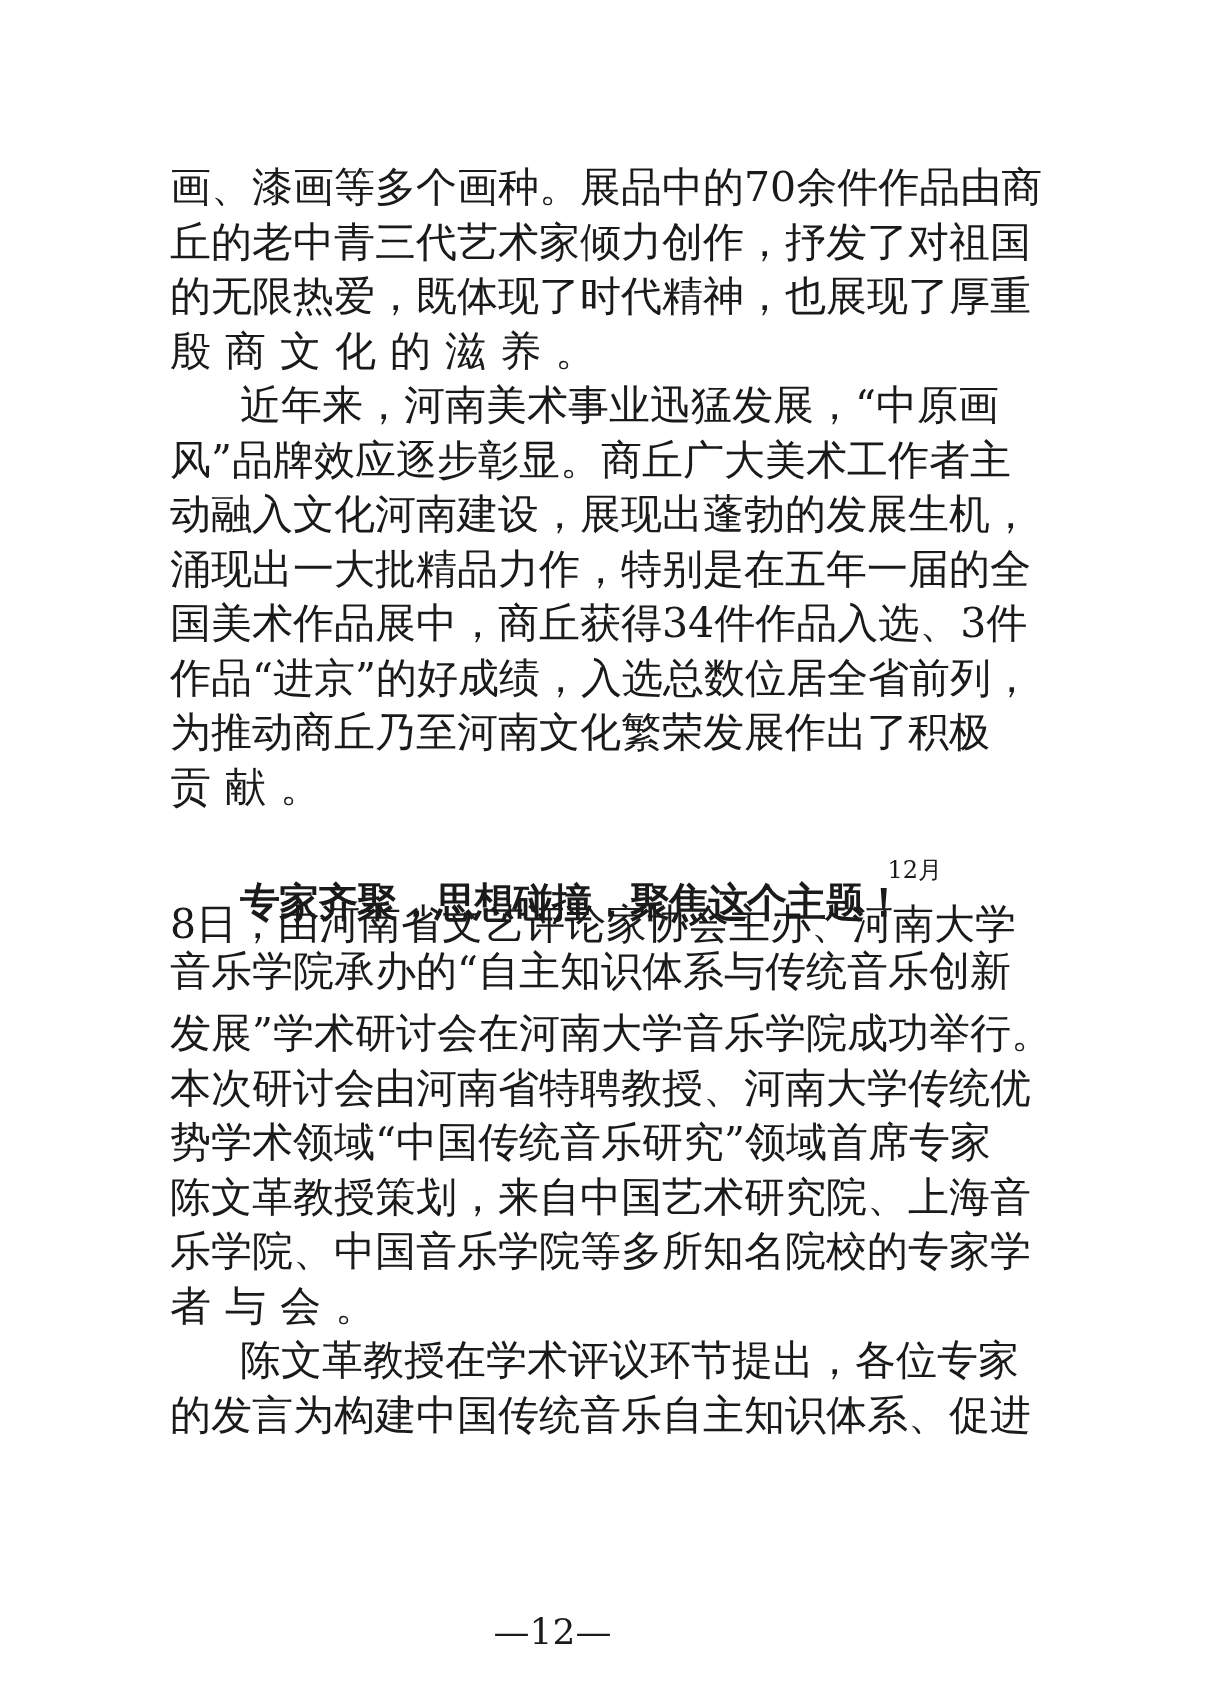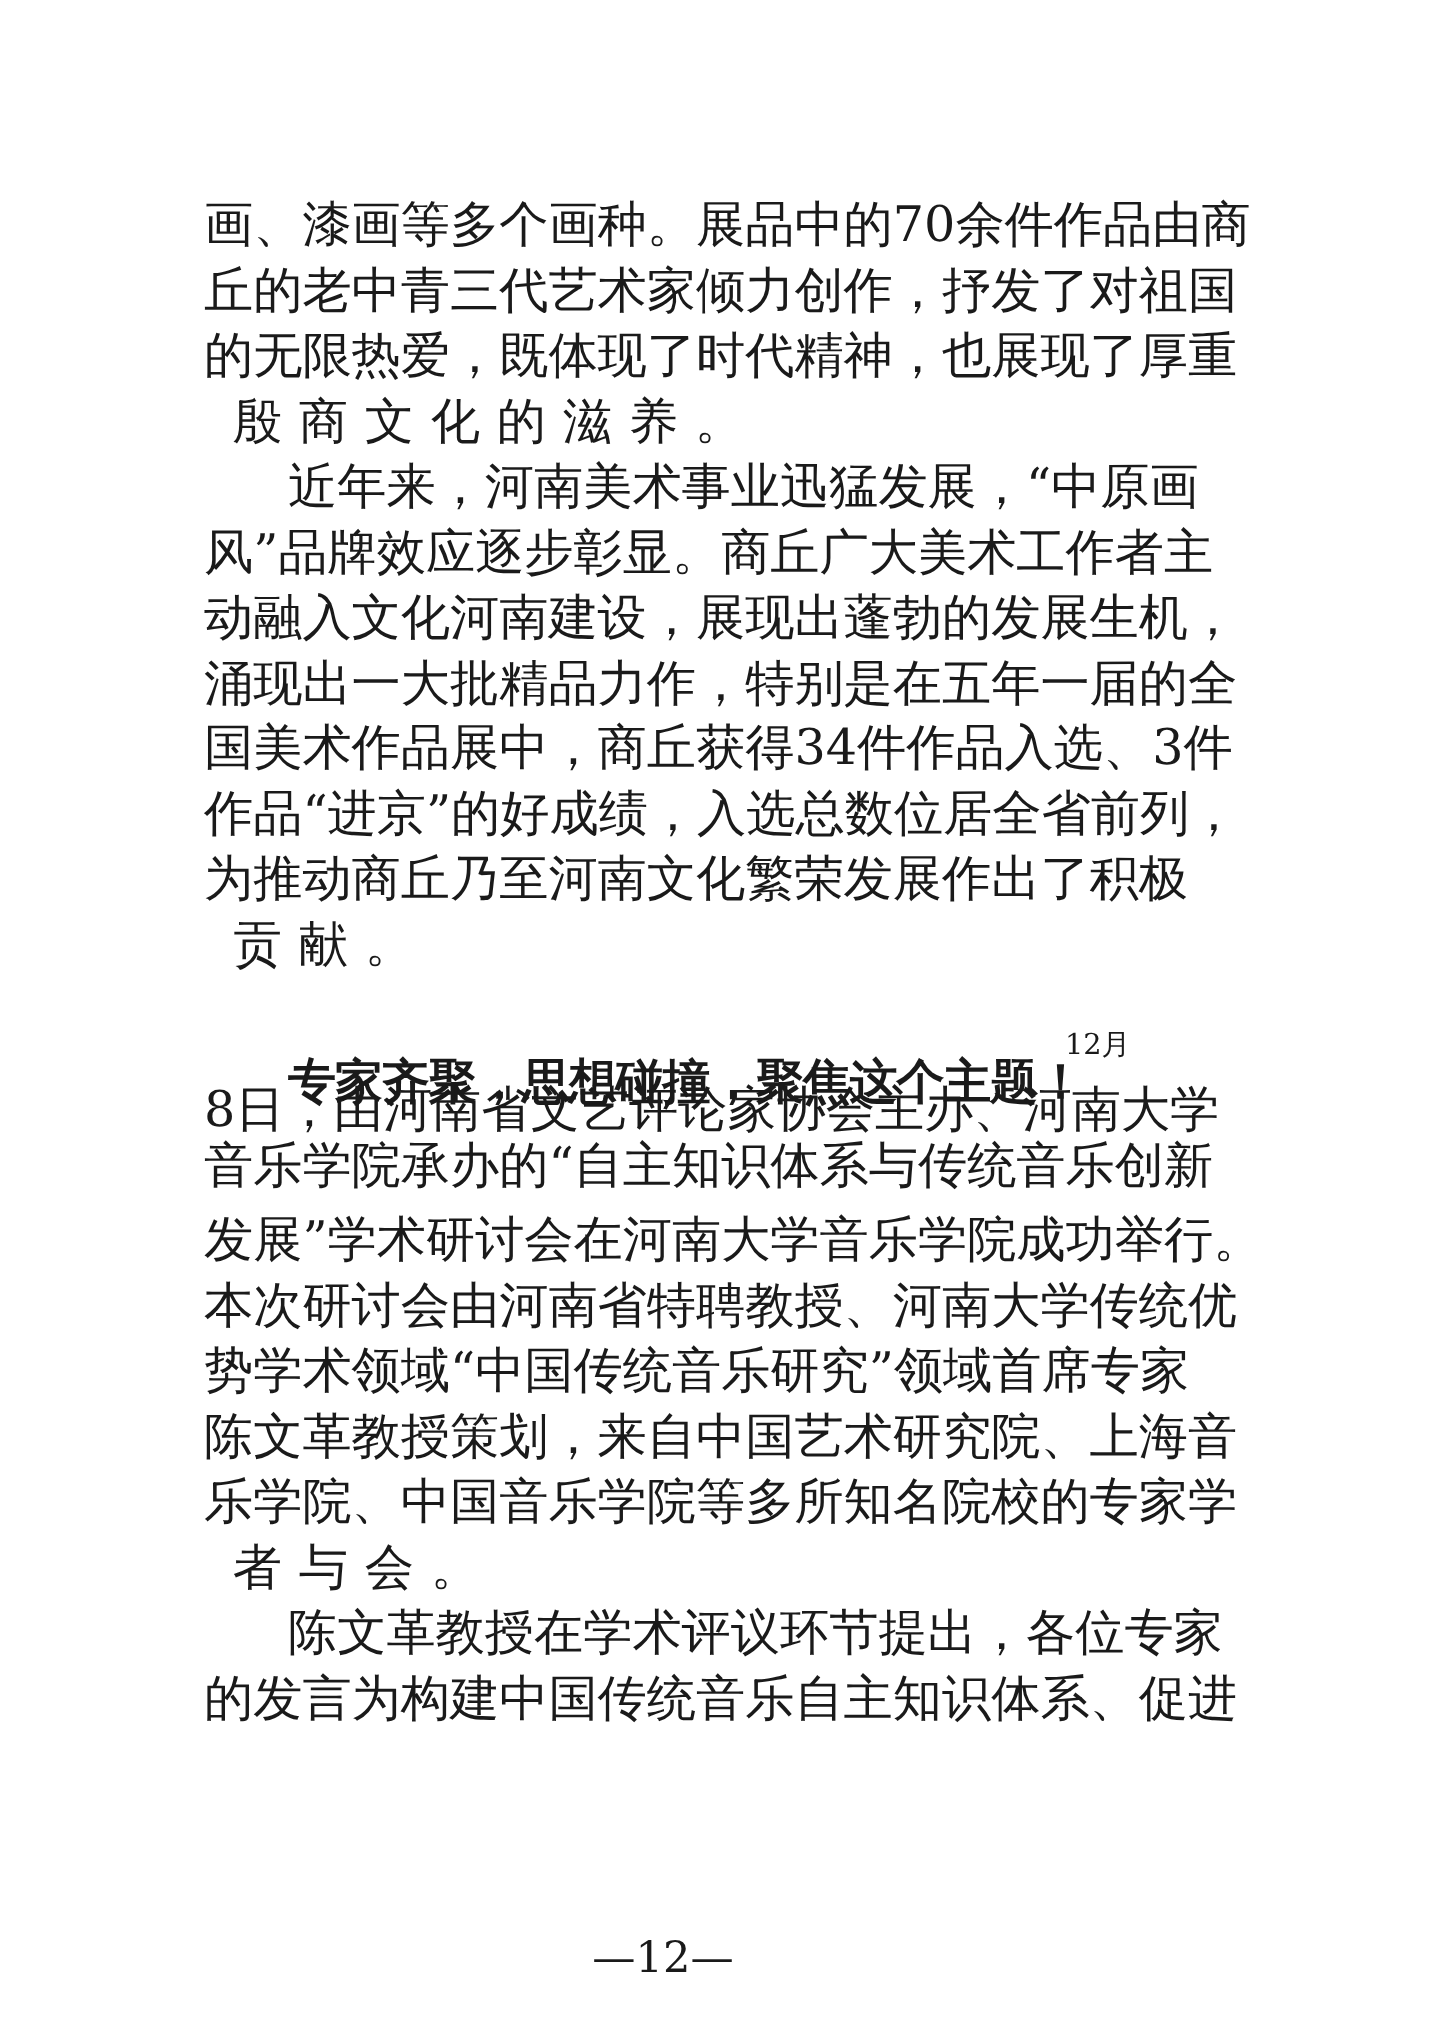--- a/index.html
+++ b/index.html
@@ -1,21 +1,21 @@
 <!DOCTYPE html>
 <html><head>
 <meta charset="utf-8">
 <style>
   html, body { margin:0; padding:0; background:#ffffff; }
   body { width:1205px; height:1701px; position:relative; overflow:hidden;
          font-family: "DejaVu Serif", "Liberation Serif", serif; color:#1a1a1a; }
   .page { position:absolute; left:0; top:0; width:1205px; height:1441px; background:#fff; }
   .line { position:absolute; left:170px; width:772px; height:54px; font-size:41px; line-height:54px;
           white-space:nowrap; text-align:justify; text-align-last:justify; letter-spacing:0; }
-  .line.short { text-align-last:left; letter-spacing:14px;margin-left:24px; }
+  .line.short { text-align-last:left; letter-spacing:14px; }
   .indent { left:240px; width:702px; }
   .heading { font-family: "DejaVu Sans", "Liberation Sans", sans-serif; font-weight:bold; letter-spacing:-1px;margin-top:32px; }
   .hl { position:absolute; left:240px; top:843px; height:54px; font-size:40px; line-height:54px; white-space:nowrap; }
   .hl-date { position:absolute; left:870px; top:843px; width:72px; font-size:24px; line-height:54px; text-align:right; }
   .pagenum { position:absolute; left:0; width:1105px; top:1615px; text-align:center; font-size:36px; line-height:34px; }
 </style>
 </head>
 <body>
 
 <div class="page">

